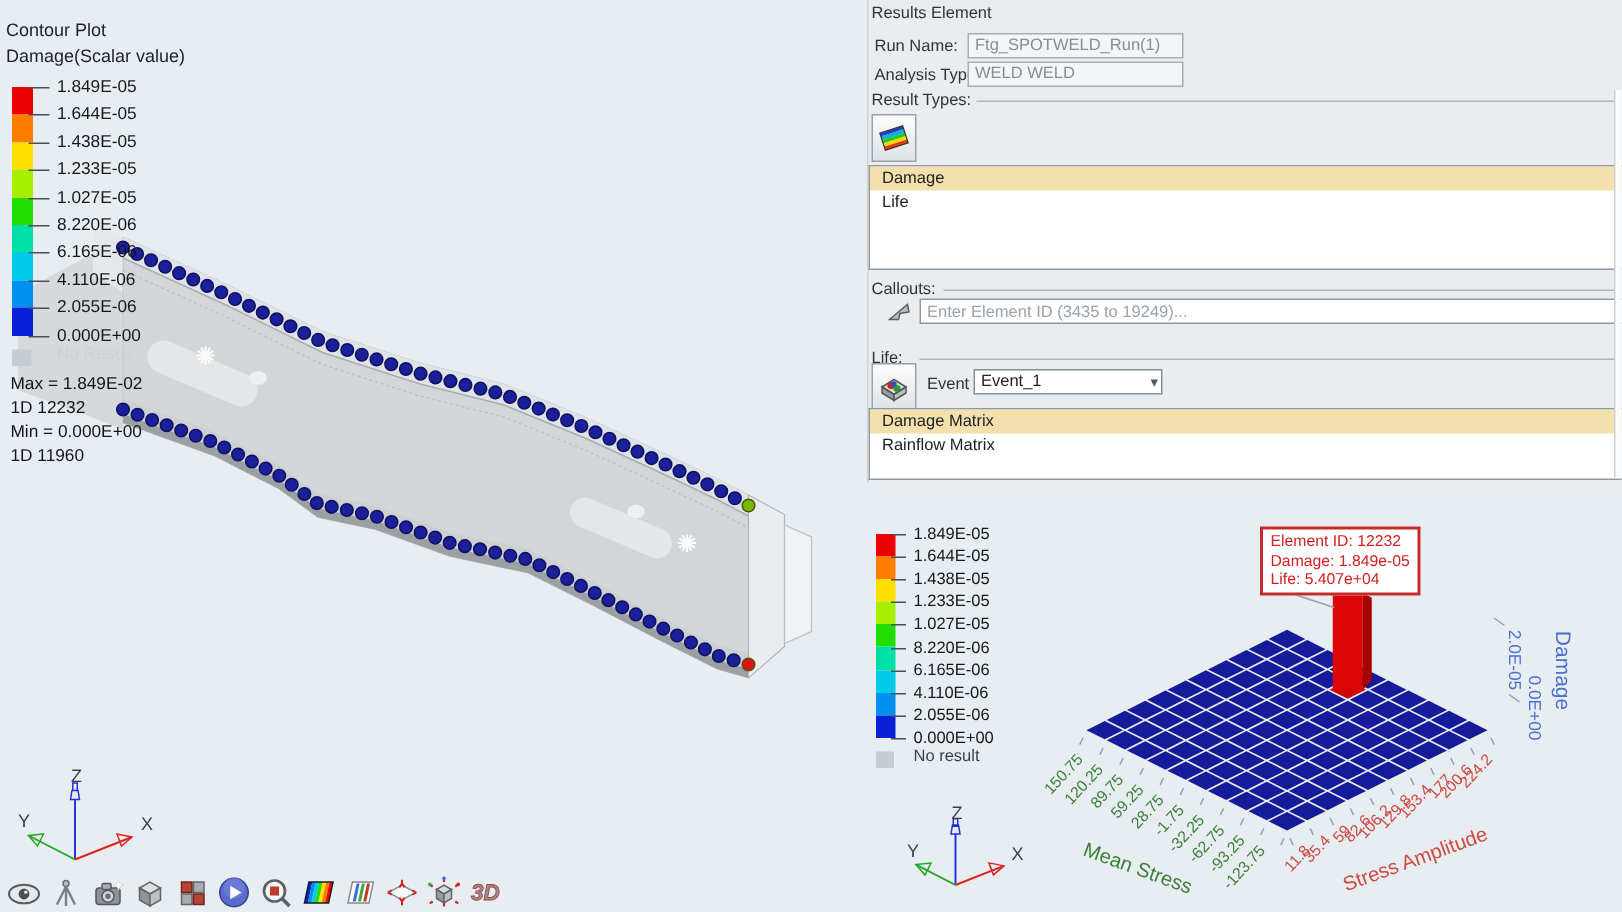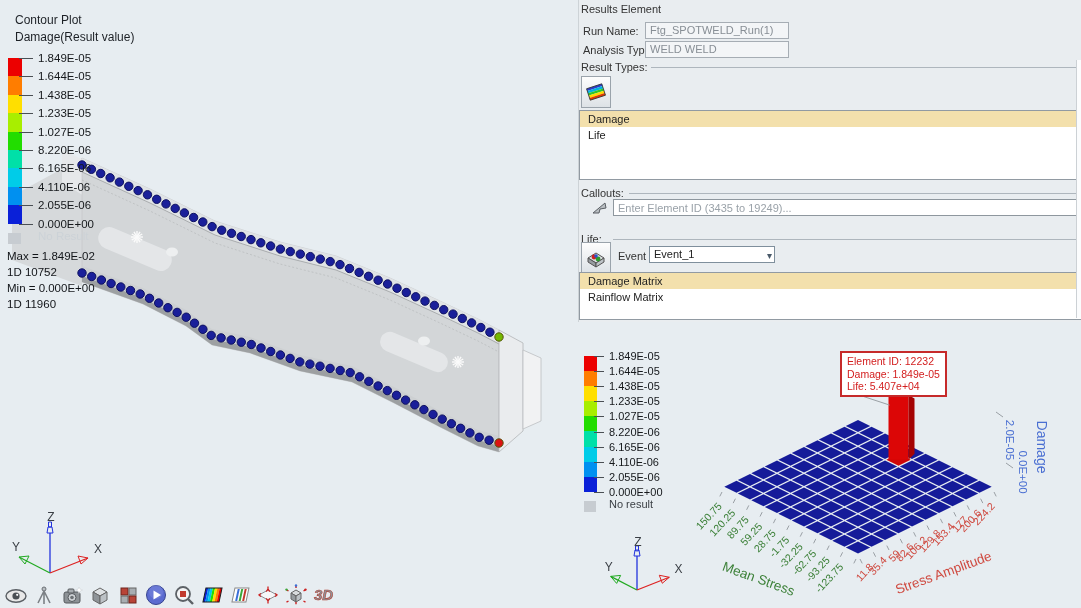--- a/index.html
+++ b/index.html
@@ -1,21 +1,21 @@
 <!DOCTYPE html>
 <html><head>
 <meta charset="utf-8">
 <style>
   html,body{margin:0;padding:0}
   body{width:1081px;height:608px;position:relative;overflow:hidden;background:#e7edf1;
        font-family:"Liberation Sans",sans-serif;color:#222}
   #stage{position:absolute;inset:0}
   .abs{position:absolute}
   
-  .contour-title{left:15px;top:12px;font-size:12px;color:#1d2126;line-height:17px}
+  .contour-title{left:4px;top:12px;font-size:12px;color:#1d2126;line-height:17px}
   #legendMain{left:7px;top:52px;width:150px;height:200px}
   .legend{position:absolute}
   .legend .bar{position:absolute;left:1px;top:6px}
   .legend .band{width:100%}
   .legend .tick{position:absolute;height:1px;background:#4a4f54}
   .legend .lval{position:absolute;white-space:nowrap;color:#15181b}
   .legend .nores-swatch{position:absolute;background:#c7ccd1}
   .legend .nores-label{position:absolute;white-space:nowrap}
   #statsBlock{left:7px;top:248px;font-size:11.5px;line-height:16px;color:#121519;white-space:nowrap}
   .model-title{left:248px;top:23px;width:336px;text-align:center;font-weight:bold;
@@ -49,21 +49,21 @@
   #watermark{left:744px;top:540px;display:flex;align-items:center;gap:10px;z-index:3;
              color:rgba(140,145,150,.85);font-size:30px;letter-spacing:3px;white-space:nowrap}
 </style>
 </head>
 <body>
 
 <div id="stage">
 
   <div class="abs contour-title">
     <div>Contour Plot</div>
-    <div>Damage(Result value)</div>
+    <div>Damage(Scalar value)</div>
   </div>
 
   <svg id="modelSvg" class="abs" viewBox="0 40 578 545">
       <path d="M12,196 L82,158 L82,286 L12,260 Z" fill="#d6d9db"></path>
       <path d="M62,150 L84,160 L84,196 L62,182 Z" fill="#e6e8ea"></path>
       <path d="M82,158 L150,189 L215,221 L280,242 L336,256 L390,278 L440,301 L478,319 L499,330 L499,452 L478,446 L440,427 L394,403 L352,382 L300,371 L250,353 L212,345 L186,326 L143,304 L82,282 Z" fill="#d3d6d8" stroke="#bcbfc1" stroke-width="0.5"></path>
       <path d="M82,158 L150,189 L215,221 L280,242 L336,256 L390,278 L440,301 L478,319 L499,330 L499,344 L478,333 L440,315 L390,292 L336,270 L280,256 L215,235 L150,203 L82,172 Z" fill="#e0e3e5"></path>
       <path d="M82,172 L150,203 L215,235 L280,256 L336,270 L390,292 L440,315 L478,333 L499,344" fill="none" stroke="#a9acae" stroke-width="1"></path>
       <path d="M82,180 L150,211 L215,243 L280,264 L336,278 L390,300 L440,323 L478,341 L499,352" fill="none" stroke="#b3b6b8" stroke-width="0.8" stroke-dasharray="2,2" opacity="0.8"></path>
       <path d="M82,266 L143,288 L186,310 L212,329 L250,337 L300,355 L352,366 L394,387 L440,411 L478,430 L499,436 L499,446 L478,440 L440,421 L394,397 L352,376 L300,365 L250,347 L212,339 L186,320 L143,298 L82,276 Z" fill="#cdd0d2"></path>
@@ -224,21 +224,21 @@
       <div class="tick" style="left: 12px; top: 153.2px; width: 14px;"></div>
       <div class="lval" style="left: 31px; top: 147.2px; font-size: 11.5px;">2.055E-06</div>
       <div class="tick" style="left: 12px; top: 171.6px; width: 14px;"></div>
       <div class="lval" style="left: 31px; top: 165.6px; font-size: 11.5px;">0.000E+00</div>
       <div class="nores-swatch" style="left: 1px; top: 180.6px; width: 13px; height: 11px;"></div>
       <div class="nores-label" style="left: 31px; top: 177.6px; font-size: 11.5px; color: rgb(204, 210, 215);">No Result</div>
     </div>
 
   <div id="statsBlock" class="abs">
     <div>Max =  1.849E-02</div>
-    <div>1D 10752</div>
+    <div>1D 12232</div>
     <div>Min =  0.000E+00</div>
     <div>1D 11960</div>
   </div>
 
 
   <div id="toolbar" class="abs">
     <span class="tb">
         <svg width="24" height="24">
           <ellipse cx="12" cy="13" rx="10" ry="6.2" fill="#e8e8e8" stroke="#5a5f64" stroke-width="1.4"></ellipse>
           <circle cx="12" cy="13" r="3.6" fill="#4a4f54"></circle>

